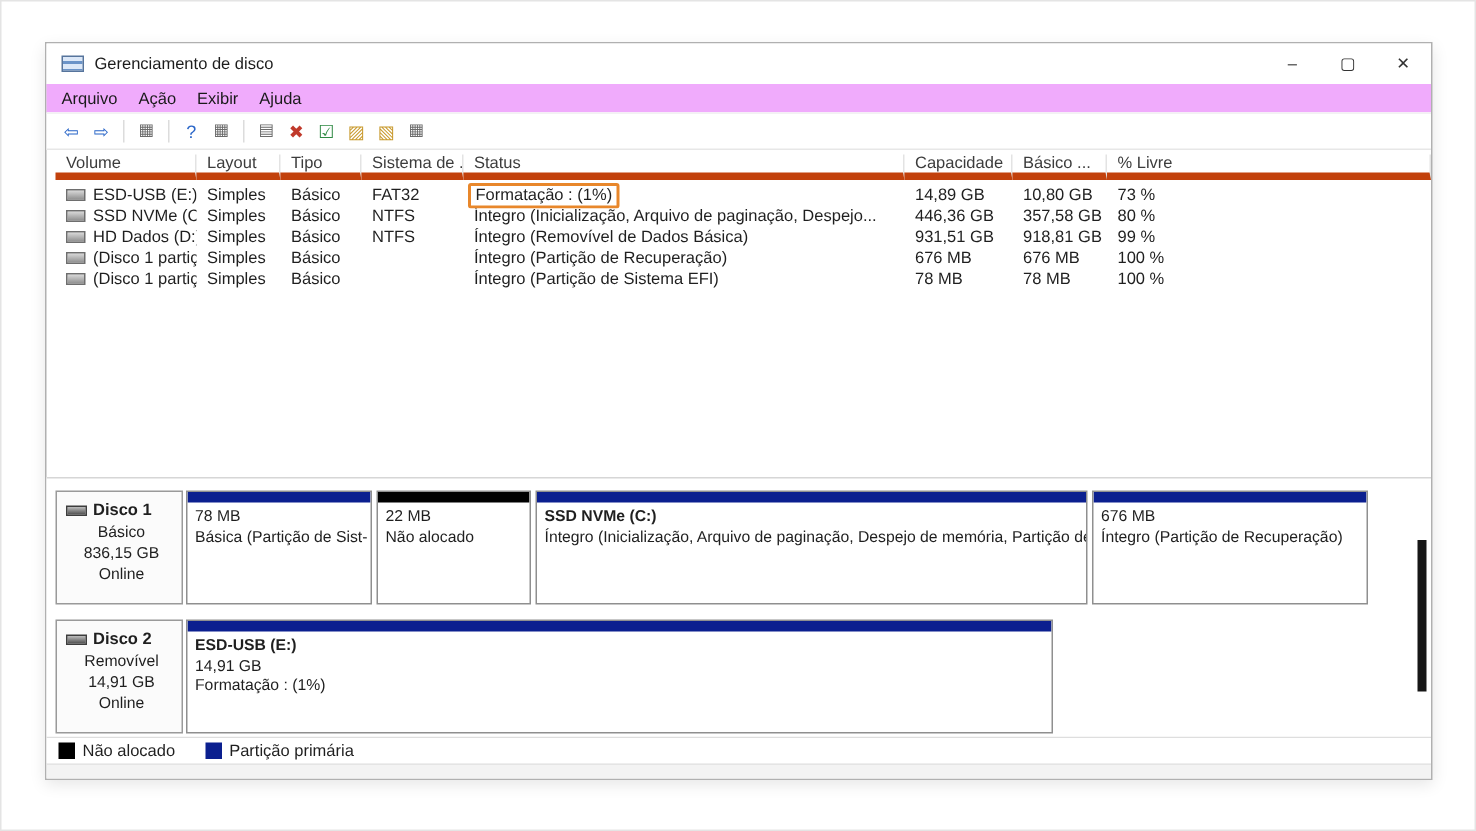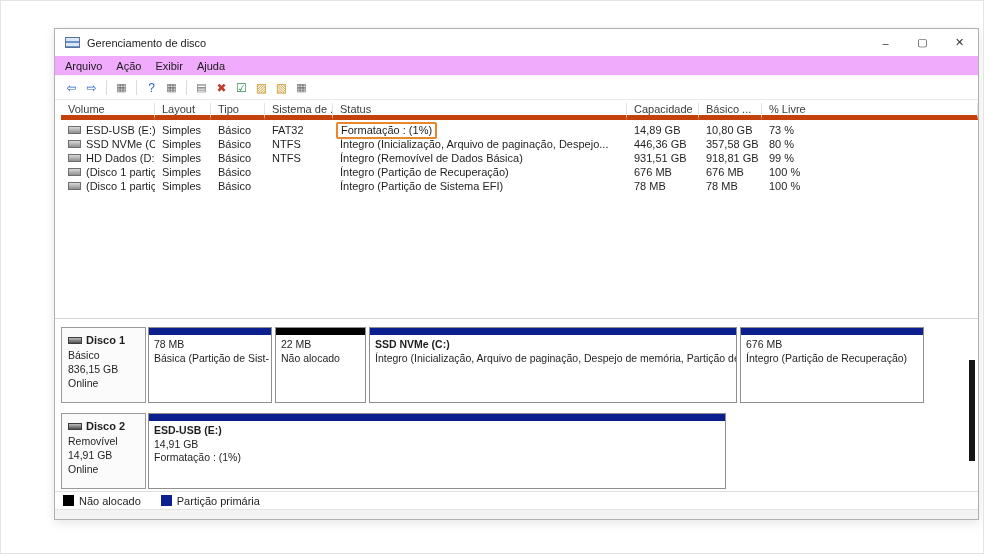--- a/index.html
+++ b/index.html
@@ -1,20 +1,20 @@
 <!DOCTYPE html>
 <html style="--primary: #0b1f8f; --unalloc: #000000; --hl: #e8872b;"><head>
 <meta charset="utf-8">
 <style>
   * { margin:0; padding:0; box-sizing:border-box; }
   body { font-family:"Liberation Sans", sans-serif; background:#fff; }
   .screen { position:relative; width:984px; height:554px; background:#ffffff; border:1px solid #e4e4e4; overflow:hidden; }
 
   .window { position:absolute; left:29px; top:27px; width:925px; height:492px; background:#fff;
-            border:1px solid #b0b0b0; box-shadow:0 3px 10px rgba(0,0,0,0.10); display:flex; flex-direction:column;margin-left:24px; }
+            border:1px solid #b0b0b0; box-shadow:0 3px 10px rgba(0,0,0,0.10); display:flex; flex-direction:column; }
 
   
   .titlebar { flex:0 0 27px; display:flex; align-items:center; padding-left:10px; background:#ffffff; }
   .app-icon { width:15px; height:11px; margin-right:7px; border:1px solid #56749c;
               background:repeating-linear-gradient(180deg,#dce8f8 0 3px,#6a93c8 3px 5px); }
   .title { font-size:11px; color:#1c1c1c; }
   .win-controls { margin-left:auto; display:flex; height:100%; }
   .wc { width:37px; display:flex; align-items:center; justify-content:center; font-size:11px; color:#333; cursor:default; }
 
   
@@ -41,21 +41,21 @@
   .vc.vol { display:flex; align-items:center; overflow:hidden; }
   .vol-icon { flex:0 0 auto; width:13px; height:8px; margin-right:5px; border:1px solid #6e6e6e;
               background:linear-gradient(#d9d9d9,#8f8f8f); }
   .hl-box { display:inline-block; border:2px solid var(--hl,#e8872b); border-radius:2px; padding:0 3px;
             line-height:13px; margin-left:-4px; background:transparent; position:relative; z-index:2; }
 
   
   .graph-pane { flex:1 1 auto; border-top:1px solid #d6d6d6; padding:8px 0 0 6px; position:relative; background:#fff; overflow:hidden; }
   .disk-strip { display:flex; height:76px; margin-bottom:10px; }
   .disk-info { flex:0 0 85px; border:1px solid #9a9a9a; background:#fbfbfb; padding:5px 3px 0 6px;
-               font-size:10.5px; line-height:14px; color:#1f1f1f; }
+               font-size:10.5px; line-height:14px; color:#1f1f1f;text-align:center; }
   .disk-name-row { display:flex; align-items:center; font-weight:bold; font-size:11px; margin-bottom:1px; }
   .disk-ic { width:14px; height:7px; margin-right:4px; border:1px solid #3d3d3d; background:linear-gradient(#bdbdbd,#4f4f4f); }
   .parts { display:flex; gap:3px; margin-left:2px; }
   .part { border:1px solid #8f8f8f; background:#fff; display:flex; flex-direction:column; overflow:hidden; }
   .part-bar { flex:0 0 7px; }
   .part-bar.primary { background:var(--primary,#0b1f8f); }
   .part-bar.unalloc { background:var(--unalloc,#000); }
   .part-body { padding:3px 5px 0 5px; font-size:10.5px; line-height:13.5px; color:#1f1f1f; white-space:nowrap; overflow:hidden; }
   .pt { font-weight:bold; }
   .vscroll { position:absolute; right:2px; top:10px; bottom:8px; width:8px; }
@@ -206,21 +206,21 @@
           <div>Online</div>
         </div>
         <div class="parts">
           <div class="part" style="width:124px">
             <div class="part-bar primary"></div>
             <div class="part-body">
               <div>78 MB</div>
               <div>Básica (Partição de Sist-</div>
             </div>
           </div>
-          <div class="part" style="width:91px">
+          <div class="part" style="width:103px">
             <div class="part-bar unalloc"></div>
             <div class="part-body">
               <div>22 MB</div>
               <div>Não alocado</div>
             </div>
           </div>
           <div class="part" style="width:368px">
             <div class="part-bar primary"></div>
             <div class="part-body">
               <div class="pt">SSD NVMe  (C:)</div>

